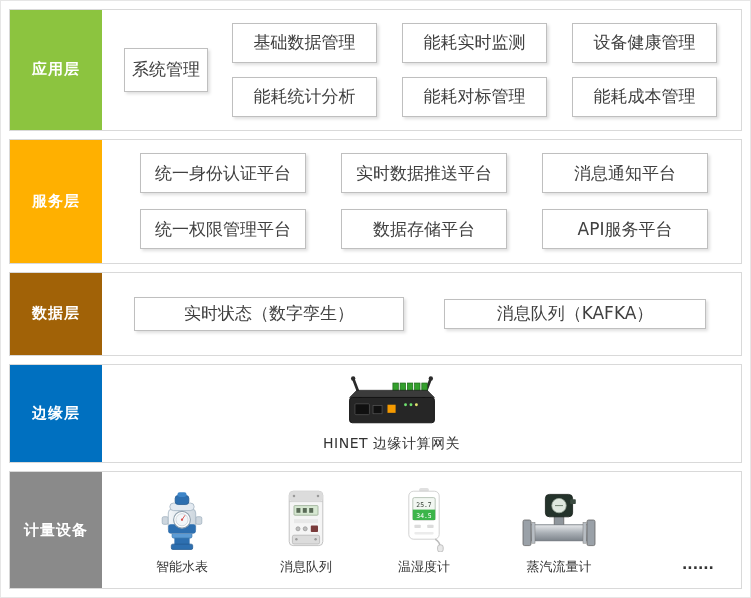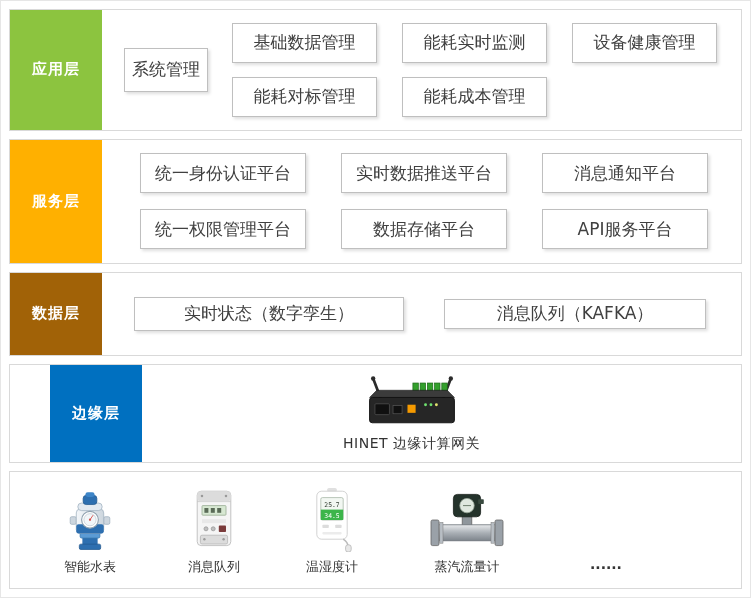--- a/index.html
+++ b/index.html
@@ -9,21 +9,21 @@
   .canvas {
     width:751px; height:598px; background:#fff;
     border:1px solid #e6e6e6;
     padding:8px; display:flex; flex-direction:column; gap:8px;
   }
 
   .band { border:1px solid #d9d9d9; background:#fff; display:flex; overflow:hidden; }
   .band-app     { height:122px; }
   .band-service { height:126px; }
   .band-data    { height:84px;  }
-  .band-edge    { height:100px;padding-left:40px; }
+  .band-edge    { height:100px; }
   .band-device  { height:118px; }
 
   .band-label {
     flex:0 0 92px; display:flex; align-items:center; justify-content:center;
     color:#fff; font-weight:bold; font-size:15px; letter-spacing:1px; text-align:center;
   }
   .label-app     { background:#8cc43f; }
   .label-service { background:#ffb000; }
   .label-data    { background:#a16207; }
   .label-edge    { background:#0070c0; }
@@ -74,20 +74,21 @@
 <div class="canvas">
 
   <section class="band band-app">
     <div class="band-label label-app">应用层</div>
     <div class="band-body app-body">
       <div class="wbox side-box">系统管理</div>
       <div class="app-grid">
         <div class="wbox">基础数据管理</div>
         <div class="wbox">能耗实时监测</div>
         <div class="wbox">设备健康管理</div>
+        <div class="wbox">能耗统计分析</div>
         <div class="wbox">能耗对标管理</div>
         <div class="wbox">能耗成本管理</div>
       </div>
     </div>
   </section>
 
   <section class="band band-service">
     <div class="band-label label-service">服务层</div>
     <div class="band-body svc-body">
       <div class="svc-row">
@@ -131,20 +132,21 @@
         <rect x="50" y="34" width="9" height="9" fill="#f59a00"></rect>
         <circle cx="70" cy="34" r="1.6" fill="#6fe26f"></circle>
         <circle cx="76" cy="34" r="1.6" fill="#6fe26f"></circle>
         <circle cx="82" cy="34" r="1.6" fill="#e2e26f"></circle>
       </svg>
       <div class="edge-caption">HINET 边缘计算网关</div>
     </div>
   </section>
 
   <section class="band band-device">
+    <div class="band-label label-device">计量设备</div>
     <div class="band-body device-body">
 
       <figure class="device-fig">
         <svg width="64" height="66" viewBox="0 0 84 86">
           <defs>
             <linearGradient id="wm-body" x1="0" y1="0" x2="1" y2="0">
               <stop offset="0" stop-color="#f4f7fa"></stop>
                 <stop offset="1" stop-color="#cdd6de"></stop>
             </linearGradient>
           </defs>

